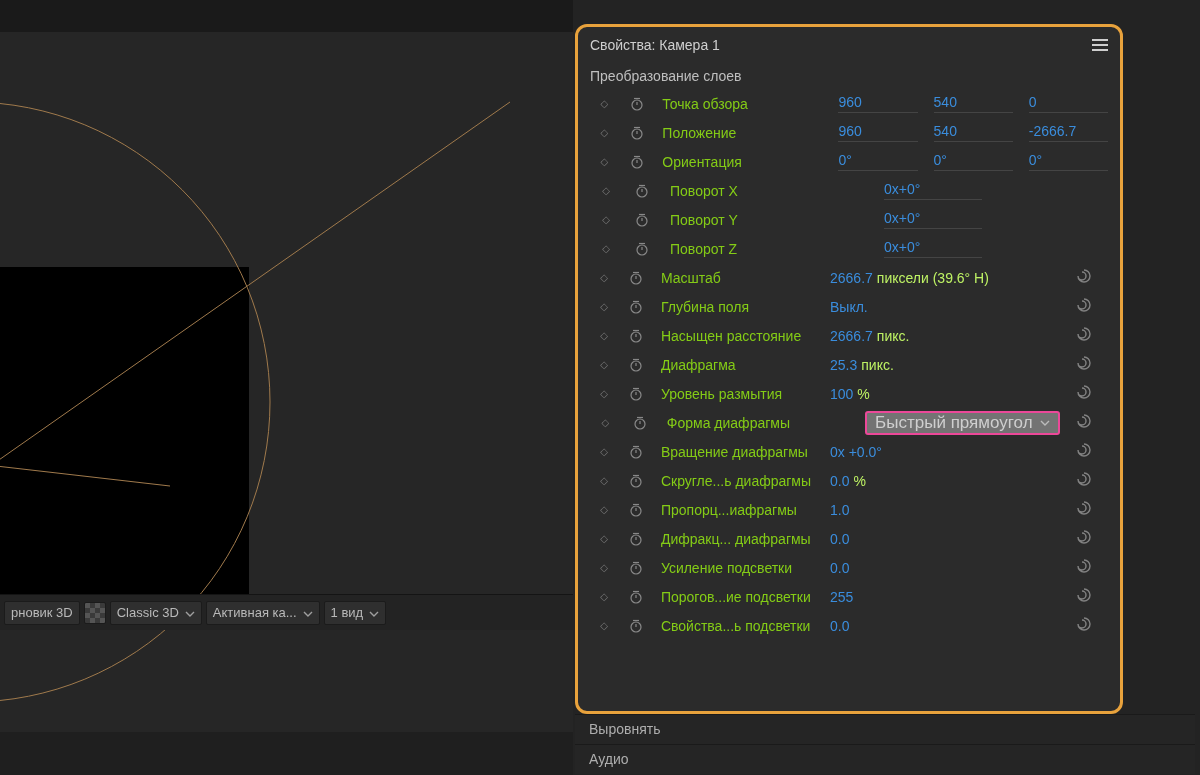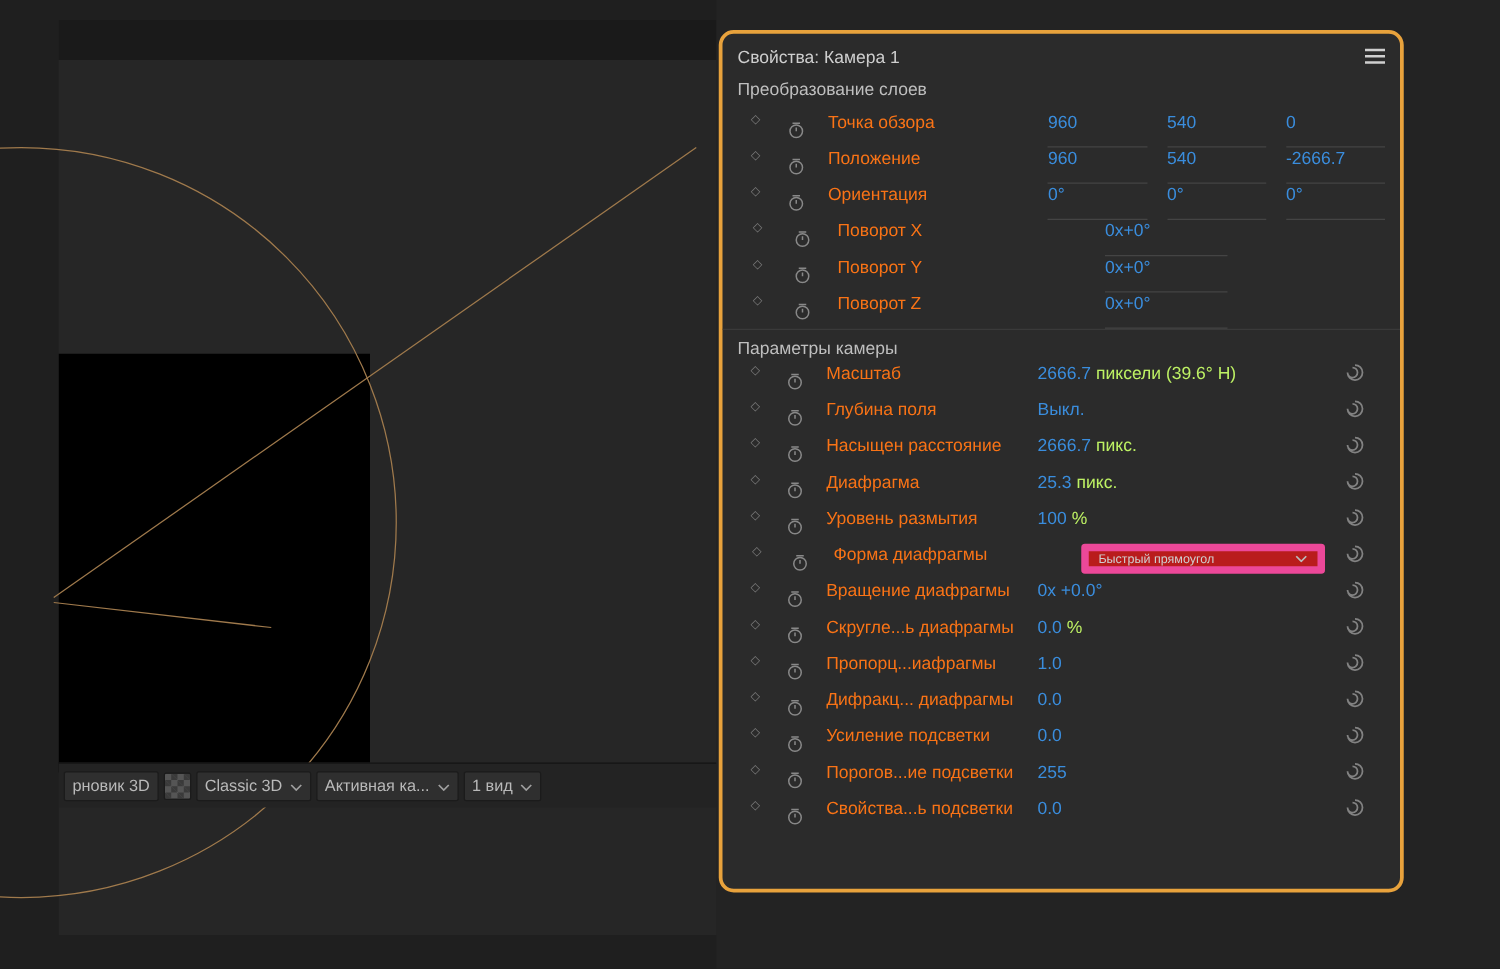--- a/index.html
+++ b/index.html
@@ -10,25 +10,24 @@
     font-family: "Segoe UI", Arial, sans-serif;
     font-size: 14px;
     color: #b9b9b9;
     overflow: hidden;
     position: relative;
   }
 
   
   .viewport-zone {
     position: absolute;
-    left: 0; top: 16px;
+    left: 0; top: 0;
     width: 573px;
     height: 630px;
     background: #262626;
-    margin-left: 47px;
   }
   .viewport-top-bar {
     position: absolute;
     left: 0; top: 0;
     width: 573px; height: 32px;
     background: #1a1a1a;
   }
   .viewport-canvas {
     position: absolute;
     left: 0; top: 32px;
@@ -128,41 +127,42 @@
 
   .section-title {
     color: #bfbfbf;
     padding: 6px 12px 4px 12px;
     font-size: 14px;
   }
   .section-title.with-top-border { border-top: 1px solid #3a3a3a; }
 
   .row {
     display: flex;
+    align-items: center;
     height: 29px;
     padding: 0 12px 0 20px;
     gap: 16px;
   }
   .row .bullet {
     width: 16px;
     color: #787878;
     font-size: 10px;
     text-align: center;
   }
   .row .stopwatch {
     width: 24px;
     display: flex;
     align-items: center;
     justify-content: center;
     opacity: .75;
     cursor: pointer;
   }
   .row .label {
     width: 198px;
-    color: #f97316;
+    color: #84cc16;
     font-size: 14px;
     white-space: nowrap;
     overflow: hidden;
     text-overflow: ellipsis;
   }
   .row .val { color: #3a8ddd; font-size: 14px; cursor:text; }
   .row .unit { color: #bef264; margin-left: 4px; font-size: 14px; }
   .row .col { width: 98px; border-bottom: 1px solid #444; padding-bottom:2px; }
   .row .colwide { min-width: 230px; }
   .row .exprswirl {
@@ -178,29 +178,29 @@
   svg.sw { width:14px; height:14px; }
   svg.sw circle { stroke:#a8a8a8; fill:none; stroke-width:1.2; }
   svg.sw line   { stroke:#a8a8a8; stroke-width:1.2; }
   
   svg.swirl { width:16px; height:16px; }
   svg.swirl path { stroke:#a8a8a8; fill:none; stroke-width:1.4; }
 
   .dropdown-ctrl {
     width: 210px;
     height: 24px;
-    background:#b91c1c;
-    border:6px solid #ec4899;
+    background:#737373;
+    border:2px solid #ec4899;
     border-radius:3px;
     display:flex;
     align-items:center;
     justify-content:space-between;
     padding:0 8px;
     color:#cfcfcf;
-    font-size:10px;
+    font-size:17px;
     cursor:pointer;
   }
 
   
   .lower-tabs {
     position:absolute;
     left: 2px;
     top: 714px;
     width: 620px;
   }
@@ -354,21 +354,20 @@
               <circle cx="7" cy="8" r="5"></circle>
               <line x1="7" y1="8" x2="7" y2="5"></line>
               <line x1="4" y1="1.5" x2="10" y2="1.5"></line>
             </svg>
           </span>
           <span class="label">Поворот Z</span>
           <span class="val col" style="width:98px;">0x+0°</span>
         </div>
       </div>
 
-    <div class="section-title with-top-border">Параметры камеры</div>
     <div id="camera-rows">
         <div class="row">
           <span class="bullet">◇</span>
           <span class="stopwatch">
             <svg class="sw">
               <circle cx="7" cy="8" r="5"></circle>
               <line x1="7" y1="8" x2="7" y2="5"></line>
               <line x1="4" y1="1.5" x2="10" y2="1.5"></line>
             </svg>
           </span>
@@ -559,13 +558,17 @@
           </span>
           <span class="label">Свойства...ь подсветки</span>
           <span class="colwide"><span class="val">0.0</span></span>
           <span class="exprswirl"><svg class="swirl">
               <path d="M8 2 a6 6 0 1 1 -6 6 a4 4 0 1 0 4 -4"></path>
             </svg></span>
         </div>
       </div>
   </div>
 
+  <div class="lower-tabs">
+    <div class="lt-row">Выровнять</div>
+    <div class="lt-row">Аудио</div>
+  </div>
 </div>
 
 </body></html>

